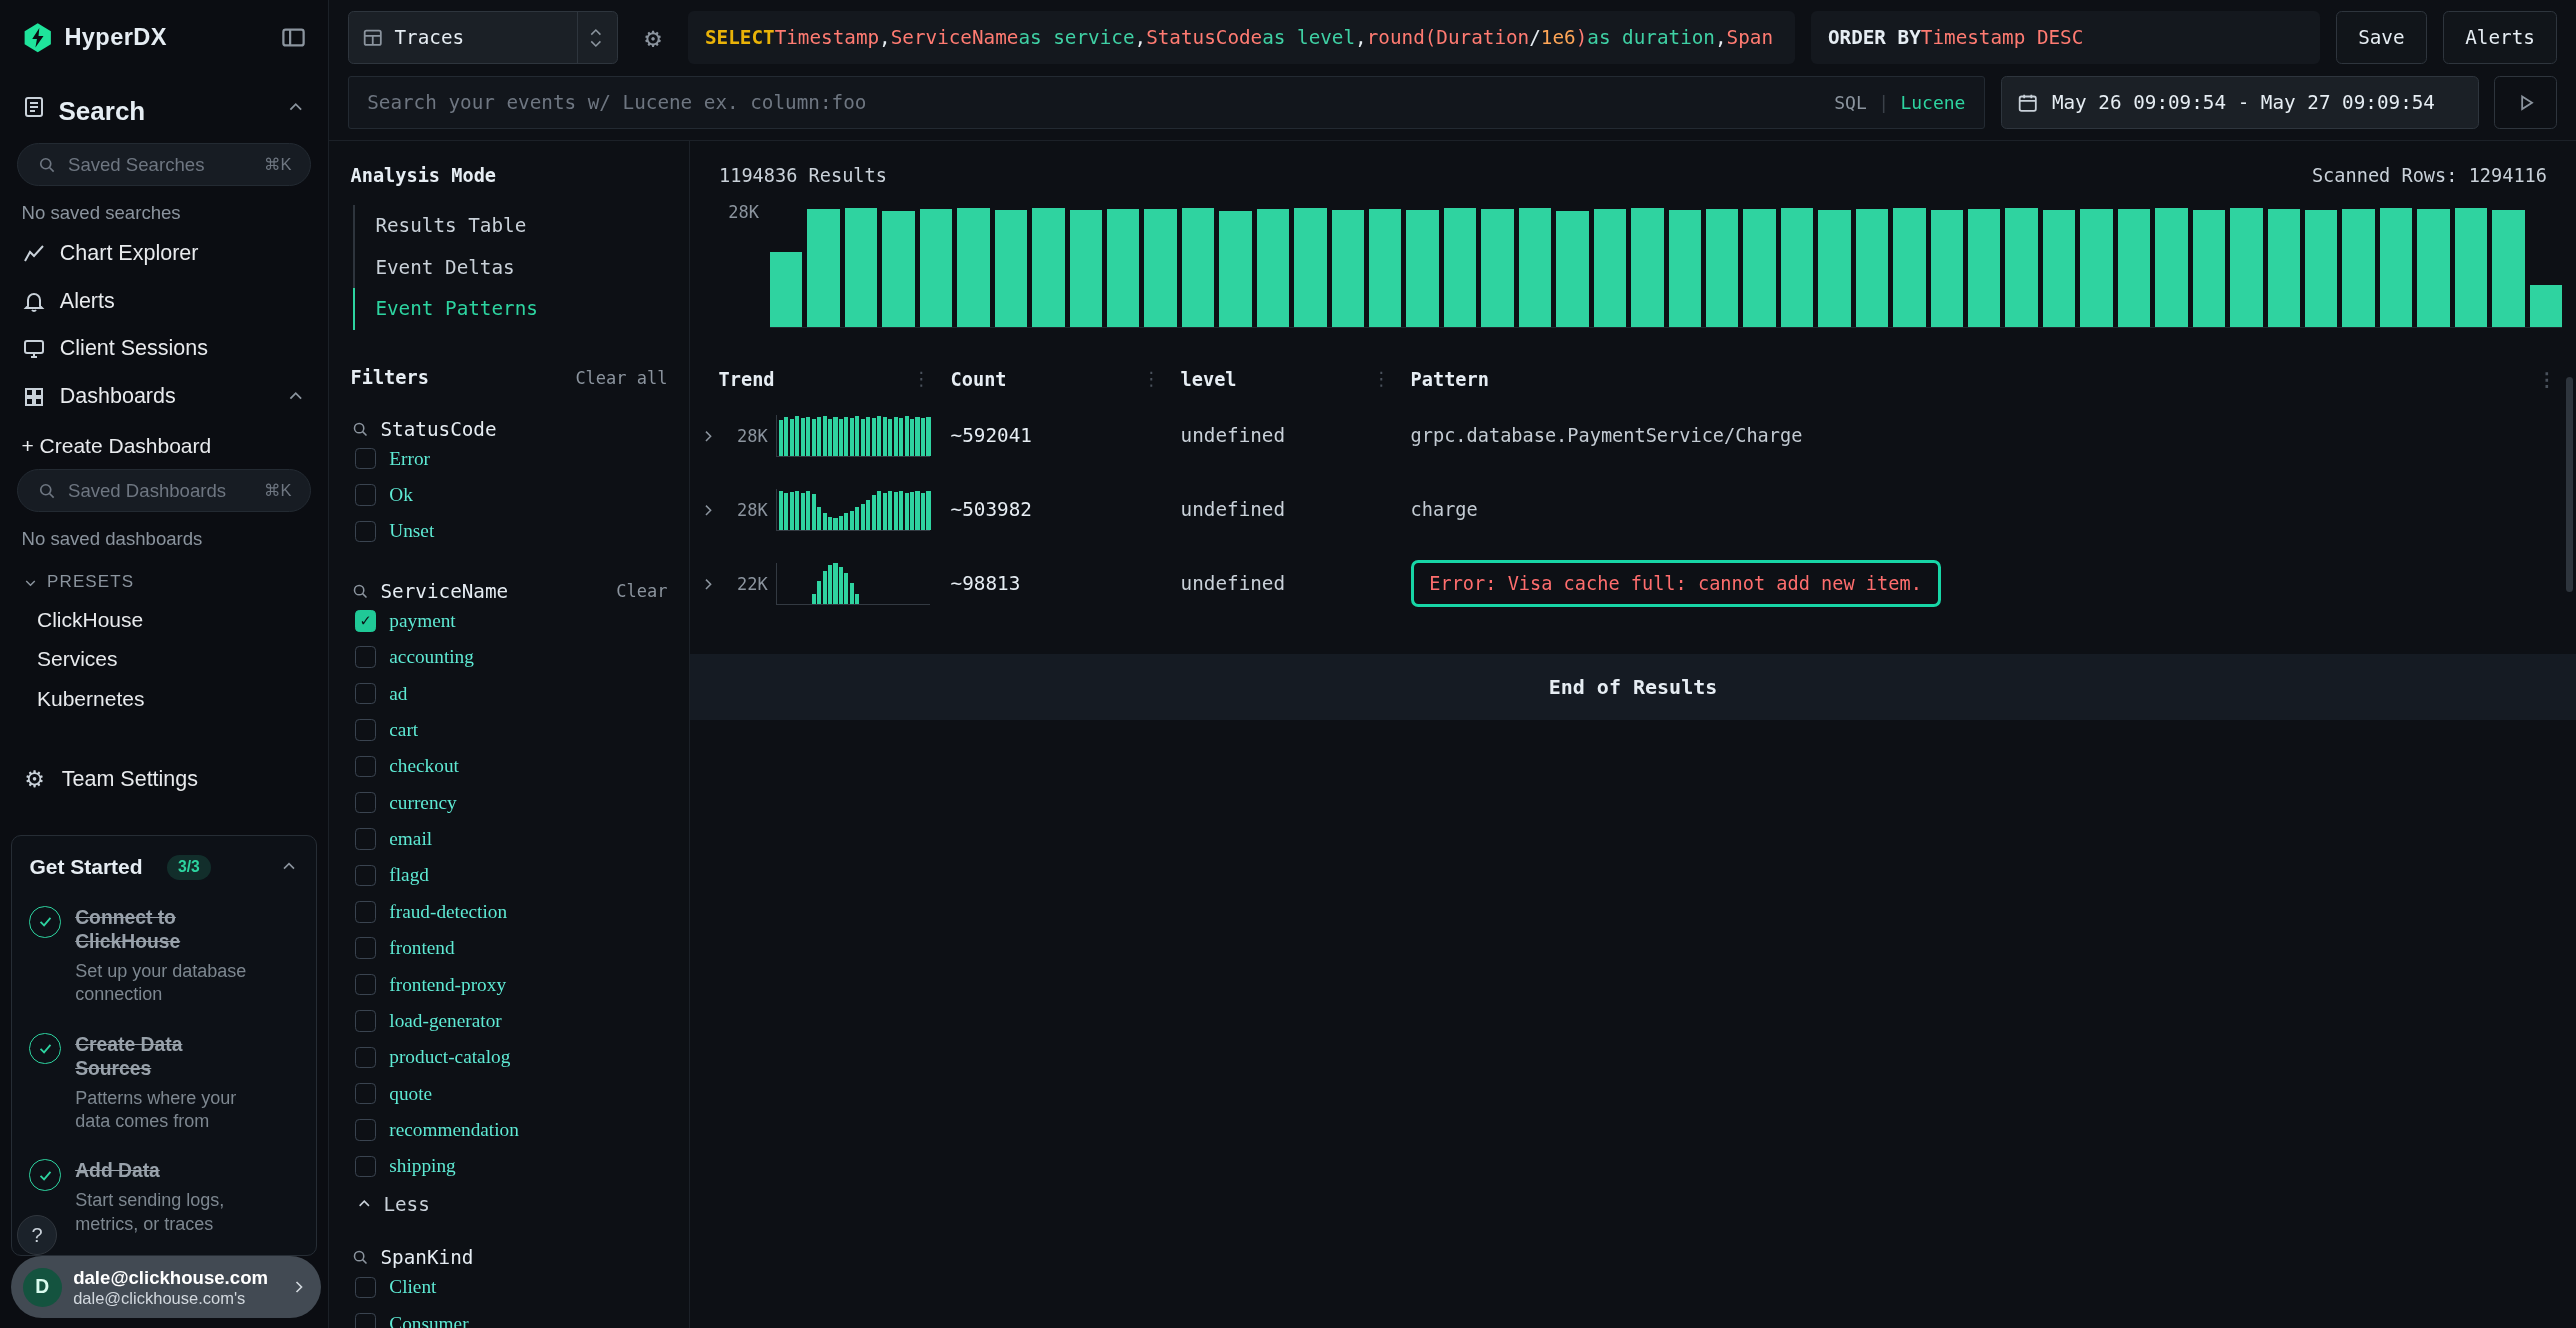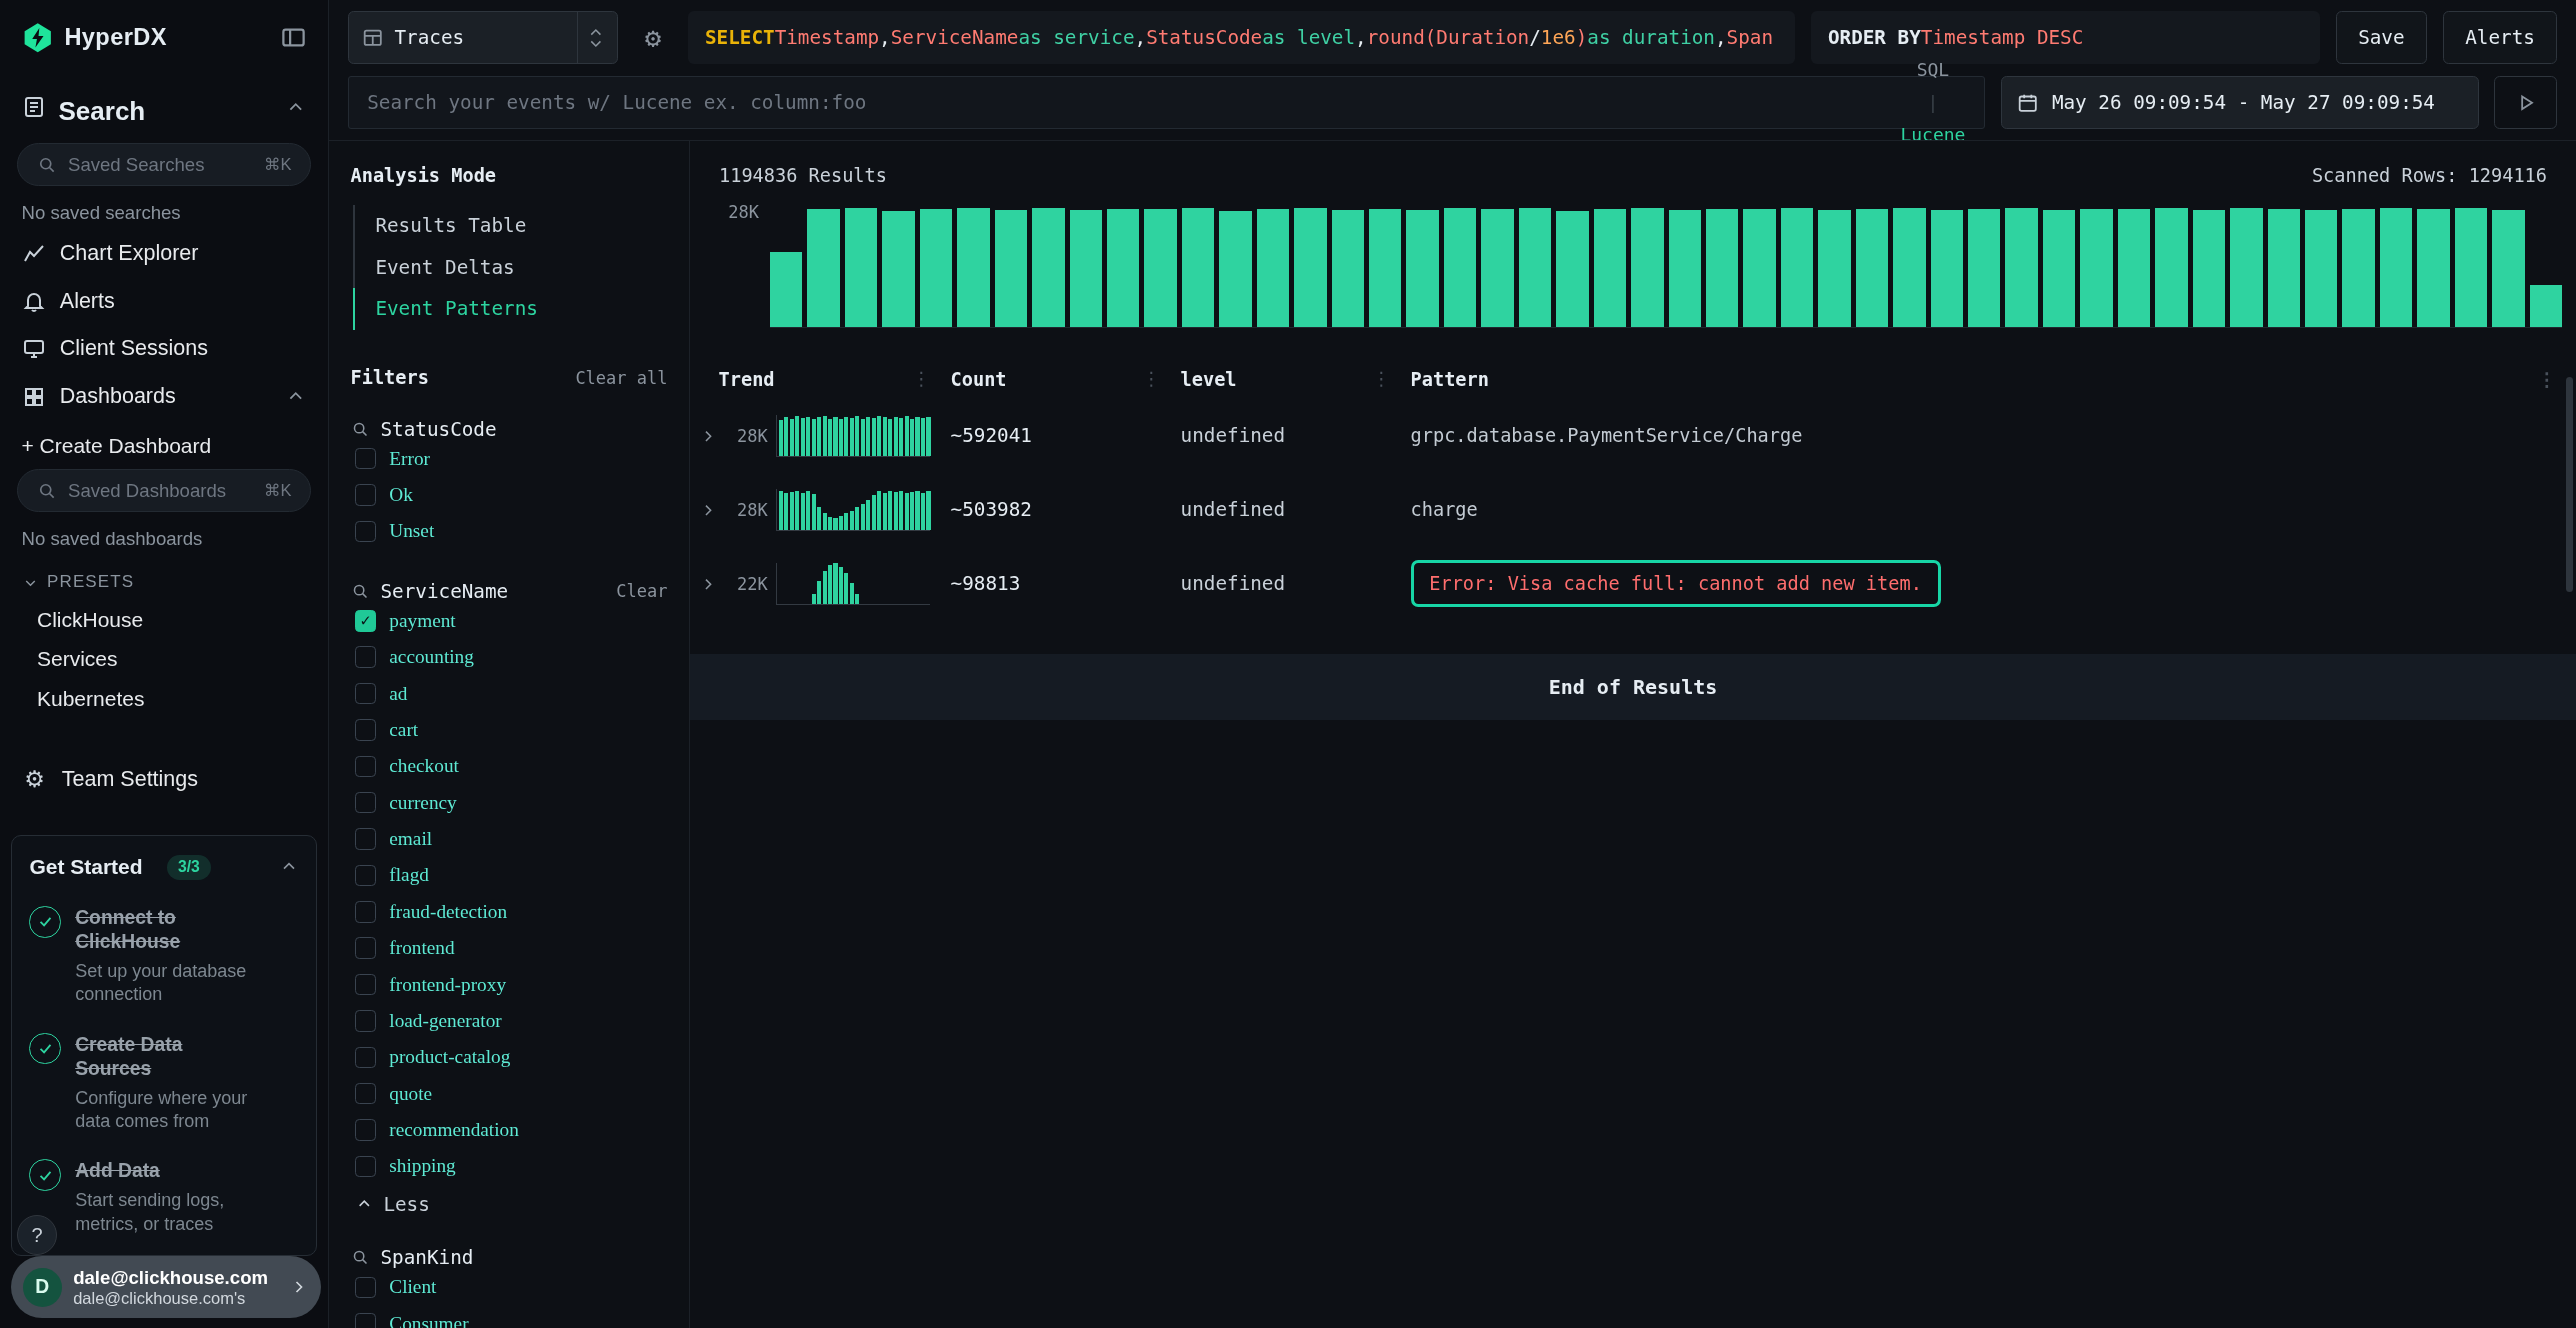--- a/index.html
+++ b/index.html
@@ -106,21 +106,21 @@
   .q-plain { color: #e6edf3; }
 
   .orderby-box { width: 509px; background: #14181e; border-radius: 5.7px; display: flex; align-items: center; padding: 0 17px; font-size: 19.3px; white-space: nowrap; overflow: hidden; cursor: text; }
   .ob-label { font-weight: bold; color: #e6edf3; }
   .ob-value { color: #ff7b72; }
 
   .btn { border: 1.4px solid #2e353d; background: #11151a; border-radius: 5.7px; display: flex; align-items: center; justify-content: center; padding: 0 21.5px; font-size: 19.3px; color: #e6edf3; cursor: pointer; }
 
   .search-box { flex: 1; background: #12161c; border: 1.4px solid #232a32; border-radius: 3px; display: flex; align-items: center; gap: 14.3px; padding: 0 18.6px; cursor: text; }
   .search-ph { flex: 1; font-size: 19.3px; color: #6e7681; white-space: nowrap; overflow: hidden; }
-  .lang-toggle { display: flex; gap: 11.4px; font-size: 18px; align-items: center; flex-direction: column; }
+  .lang-toggle { display: flex; gap: 11.4px; font-size: 18px; align-items: flex-end; }
   .lang-sql { color: #8b949e; cursor: pointer; }
   .lang-sep { color: #3a4149; }
   .lang-lucene { color: #2dd4a0; cursor: pointer; }
 
   .date-box { width: 478px; background: #1b2026; border: 1.4px solid #2e353d; border-radius: 5.7px; display: flex; align-items: center; gap: 13px; padding: 0 15.7px; font-size: 19.3px; cursor: pointer; }
   .date-box .icon { width: 21.5px; height: 21.5px; color: #c9d1d9; flex: 0 0 auto; }
   .run-btn { width: 63px; border: 1.4px solid #2e353d; border-radius: 5.7px; display: flex; align-items: center; justify-content: center; color: #8b949e; cursor: pointer; }
   .run-btn svg { width: 21.5px; height: 21.5px; }
 
   .content { flex: 1; display: flex; border-top: 1.4px solid #1c2128; min-height: 0; }
@@ -331,21 +331,21 @@
           </span>
         </div>
         <div class="gs-item">
           <span class="gs-check">
             <svg viewBox="0 0 24 24">
               <path d="M5 12.5 L10 17.5 L19 7" fill="none" stroke="currentColor" stroke-width="2.6"></path>
             </svg>
           </span>
           <span>
             <span class="gs-item-title" style="display:block">Create Data Sources</span>
-            <span class="gs-item-sub" style="display:block">Configure where your data comes from</span>
+            <span class="gs-item-sub" style="display:block">Patterns where your data comes from</span>
           </span>
         </div>
         <div class="gs-item">
           <span class="gs-check">
             <svg viewBox="0 0 24 24">
               <path d="M5 12.5 L10 17.5 L19 7" fill="none" stroke="currentColor" stroke-width="2.6"></path>
             </svg>
           </span>
           <span>
             <span class="gs-item-title" style="display:block">Add Data</span>

